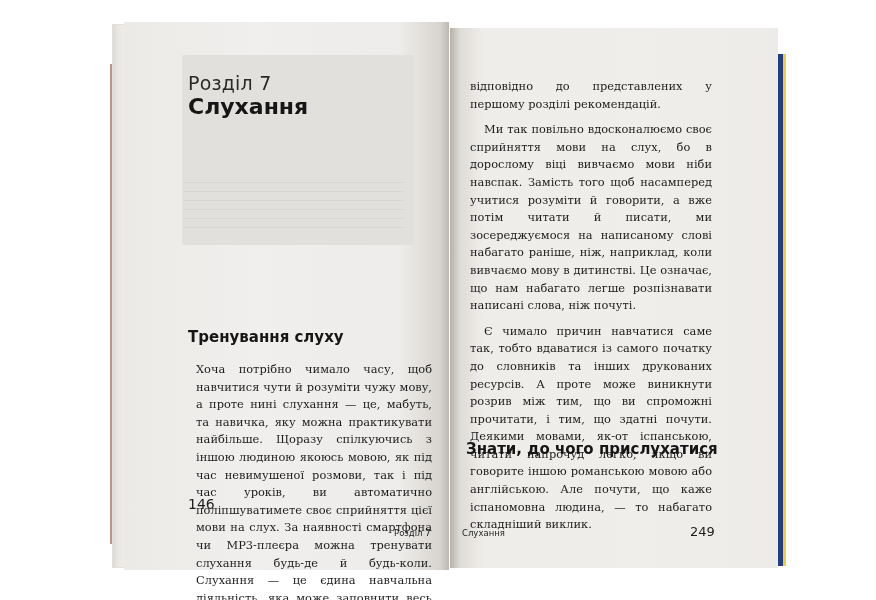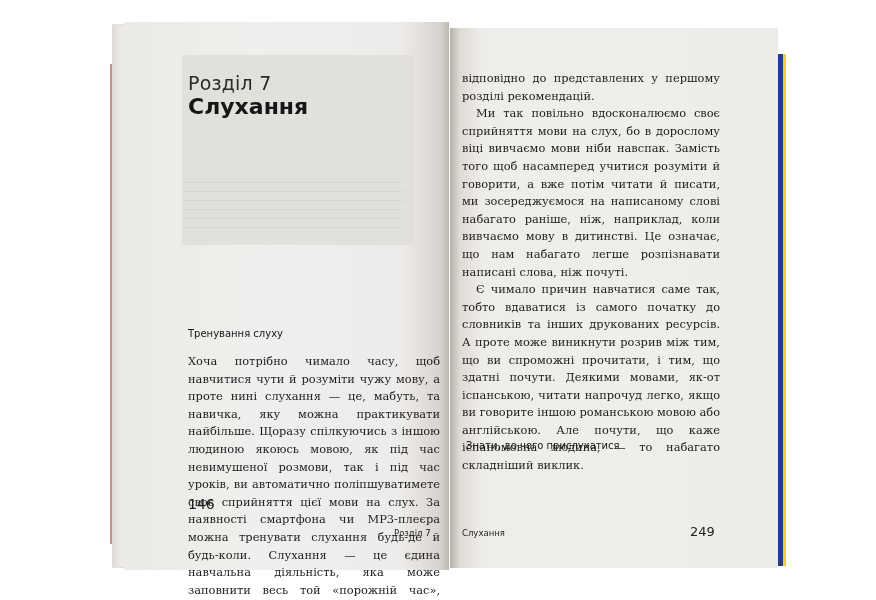--- a/index.html
+++ b/index.html
@@ -44,26 +44,26 @@
       position: absolute; left: 64px; top: 50px; font-family: "DejaVu Sans", sans-serif; font-size: 19px; color: #2a2a2a; letter-spacing: .2px;
     }
     .chap-title {
       position: absolute; left: 64px; top: 72px; font-family: "DejaVu Sans", sans-serif; font-weight: bold; font-size: 22px; color: #161616;
     }
     .epigraph {
       position: absolute; left: 80px; top: 250px; width: 232px; font-family: "DejaVu Sans", sans-serif; font-style: italic;
       font-size: 11.2px; line-height: 16.6px; color: #2a2a2a;
     }
     .h2 {
-      position: absolute; font-family: "DejaVu Sans", sans-serif; font-weight: normal; font-size: 10px; color: #161616;
+      position: absolute; font-family: "DejaVu Sans", sans-serif; font-weight: bold; font-size: 15px; color: #161616;
     }
     .body-text {
       position: absolute; font-size: 11.4px; line-height: 17.6px; color: #1d1d1d; text-align: justify;
     }
-    .body-text p { margin: 0; text-indent: 14px; }
+    .body-text p { margin: 8px; text-indent: 14px; }
     .body-text p.noindent { text-indent: 0; }
     .folio {
       position: absolute; font-family: "DejaVu Sans", sans-serif; color: #1e1e1e;
     }
   </style>
 </head>
 <body>
 
 <div class="book">
   <div class="left-stack">

